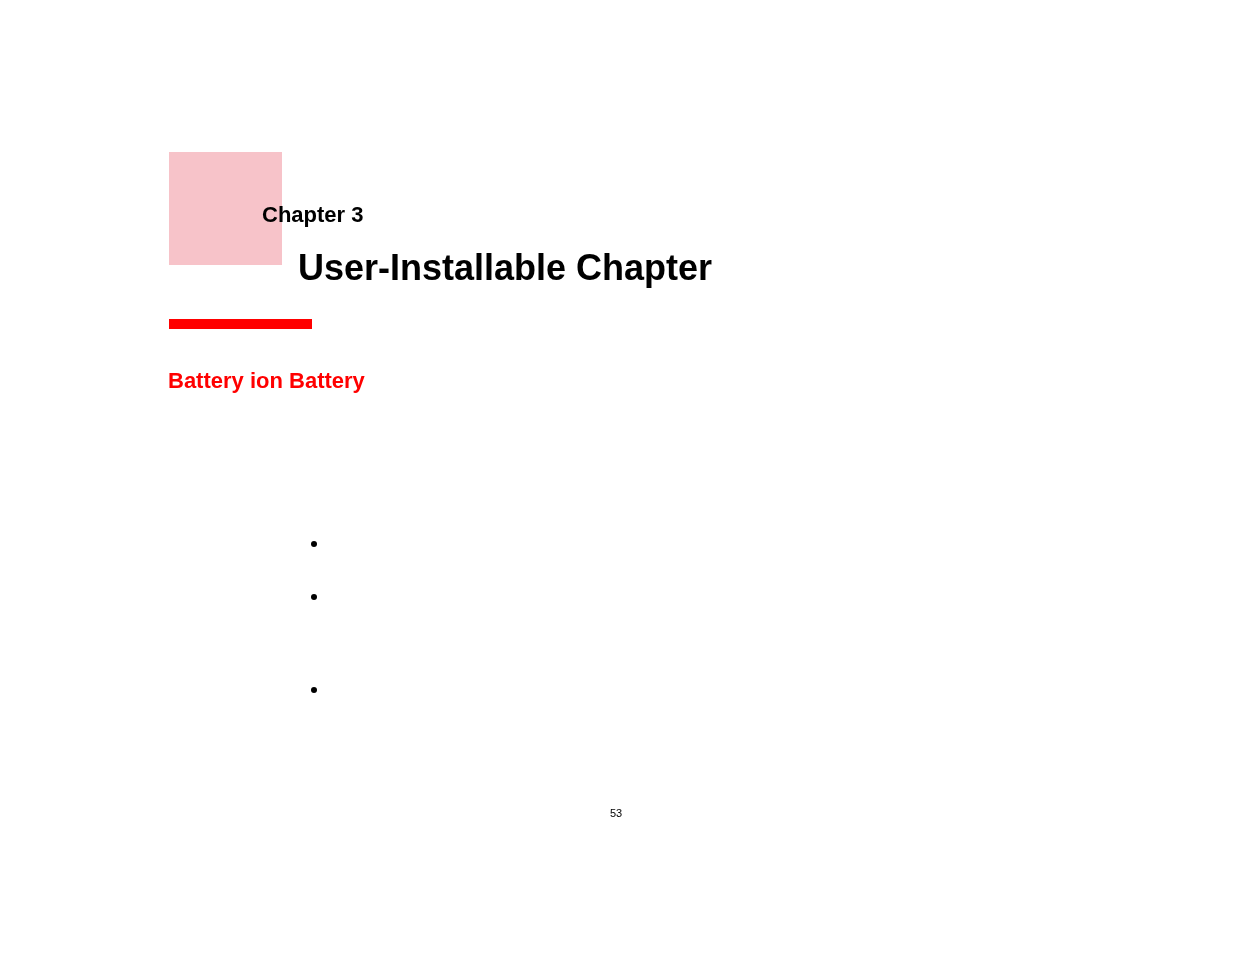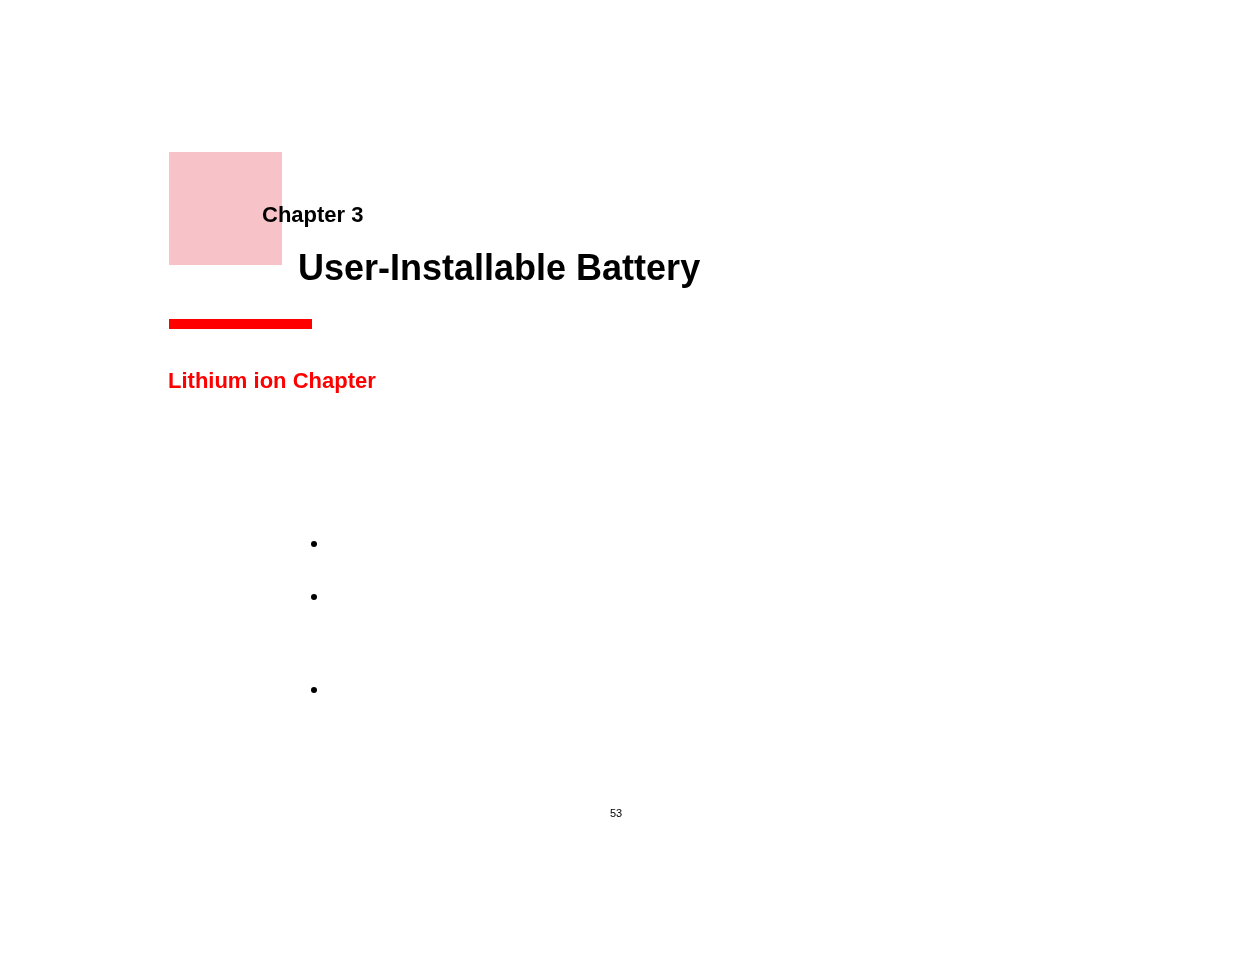--- a/index.html
+++ b/index.html
@@ -82,23 +82,23 @@
       color: #000000;
     }
   </style>
 </head>
 <body>
 
 <div class="pink-square"></div>
 
 <div class="chapter-label">Chapter 3</div>
 
-<div class="chapter-title">User-Installable Battery</div>
+<div class="chapter-title">User-Installable Chapter</div>
 
 <div class="red-bar"></div>
 
-<div class="section-heading">Lithium ion Chapter</div>
+<div class="section-heading">Battery ion Battery</div>
 
 <div class="bullet bullet-1"></div>
 <div class="bullet bullet-2"></div>
 <div class="bullet bullet-3"></div>
 
 <div class="page-number">53</div>
 
 </body></html>

